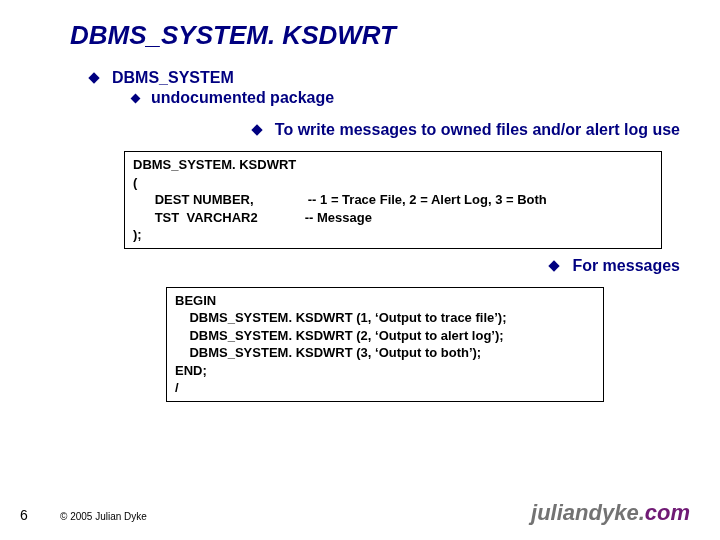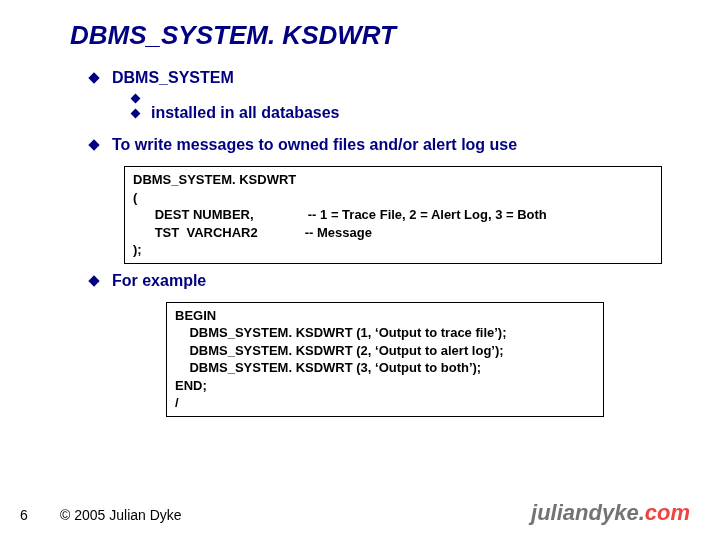--- a/index.html
+++ b/index.html
@@ -18,20 +18,21 @@
     font-size:26px;
     font-weight:bold;
     font-style:italic;
     margin:0 0 18px 0;
   }
   .b1{
     display:flex;
     margin:0 0 12px 20px;
     font-size:16px;
     font-weight:bold;
+    justify-content:flex-end;
   }
   .b2{
     display:flex;
     margin:2px 0 2px 20px;
     font-size:16px;
     font-weight:bold;
   }
   .dia{
     flex:0 0 auto;
     width:8px;height:8px;
@@ -63,65 +64,62 @@
     align-items:baseline;
     padding:0 30px 0 20px;
   }
   .pagenum{
     color:#000;
     font-size:14px;
     width:40px;
   }
   .copyright{
     color:#000;
-    font-size:14px;
+    font-size:10px;
     flex:1;
   }
   .brand{
     font-size:22px;
     font-style:italic;
     font-weight:bold;
   }
   .brand .a{color:#737373}
-  .brand .b{color:#ef4444}
+  .brand .b{color:#701a75}
 </style>
 </head>
 <body>
 
 <div class="slide">
   <div class="title">DBMS_SYSTEM. KSDWRT</div>
 
   <div class="b1">
     <span class="dia"></span>
     <div style="flex:1">
       <div>DBMS_SYSTEM</div>
       <div class="b2">
         <span class="dia sm"></span>
-      </div>
-      <div class="b2">
-        <span class="dia sm"></span>
-        <span>installed in all databases</span>
+        <span>undocumented package</span>
       </div>
     </div>
   </div>
 
   <div class="b1">
     <span class="dia"></span>
     <span>To write messages to owned files and/or alert log use</span>
   </div>
 
   <div class="codebox w1">DBMS_SYSTEM. KSDWRT
 (
       DEST NUMBER,               -- 1 = Trace File, 2 = Alert Log, 3 = Both
       TST  VARCHAR2             -- Message
 );</div>
 
   <div class="b1">
     <span class="dia"></span>
-    <span>For example</span>
+    <span>For messages</span>
   </div>
 
   <div class="codebox w2">BEGIN
     DBMS_SYSTEM. KSDWRT (1, ‘Output to trace file’);
     DBMS_SYSTEM. KSDWRT (2, ‘Output to alert log’);
     DBMS_SYSTEM. KSDWRT (3, ‘Output to both’);
 END;
 /</div>
 </div>
 

